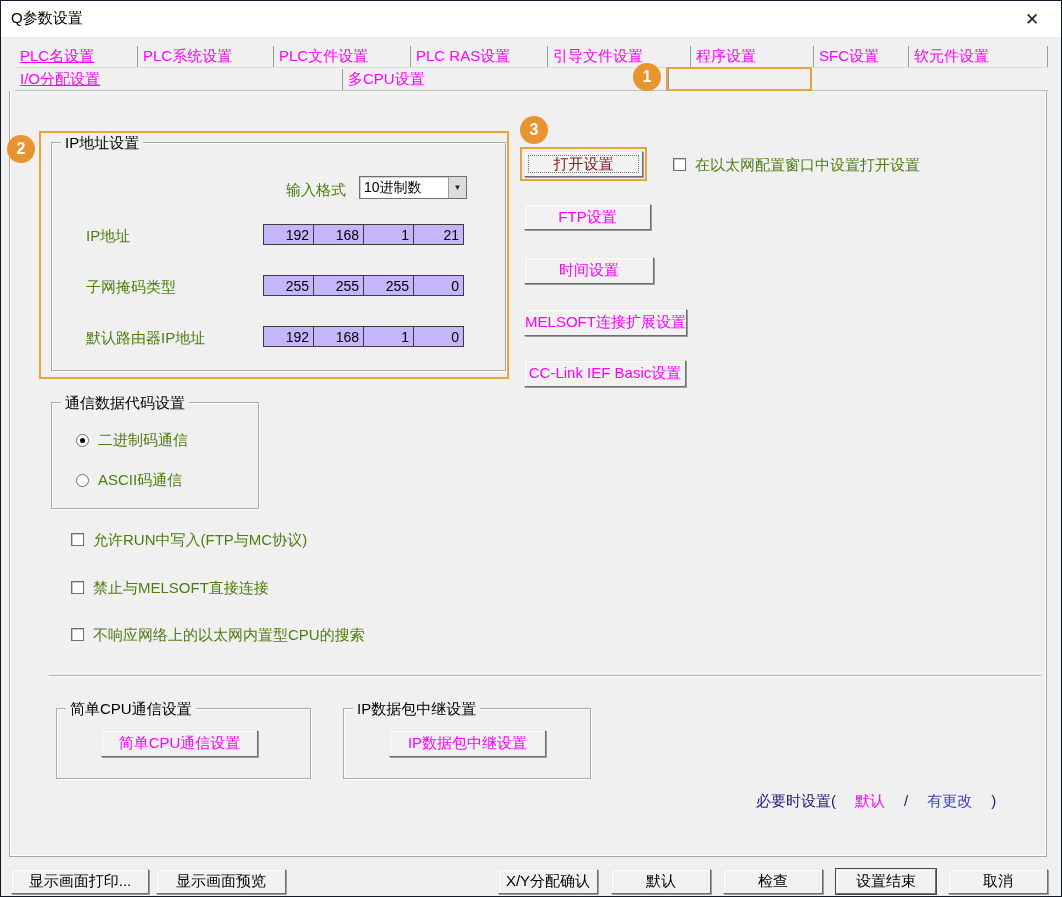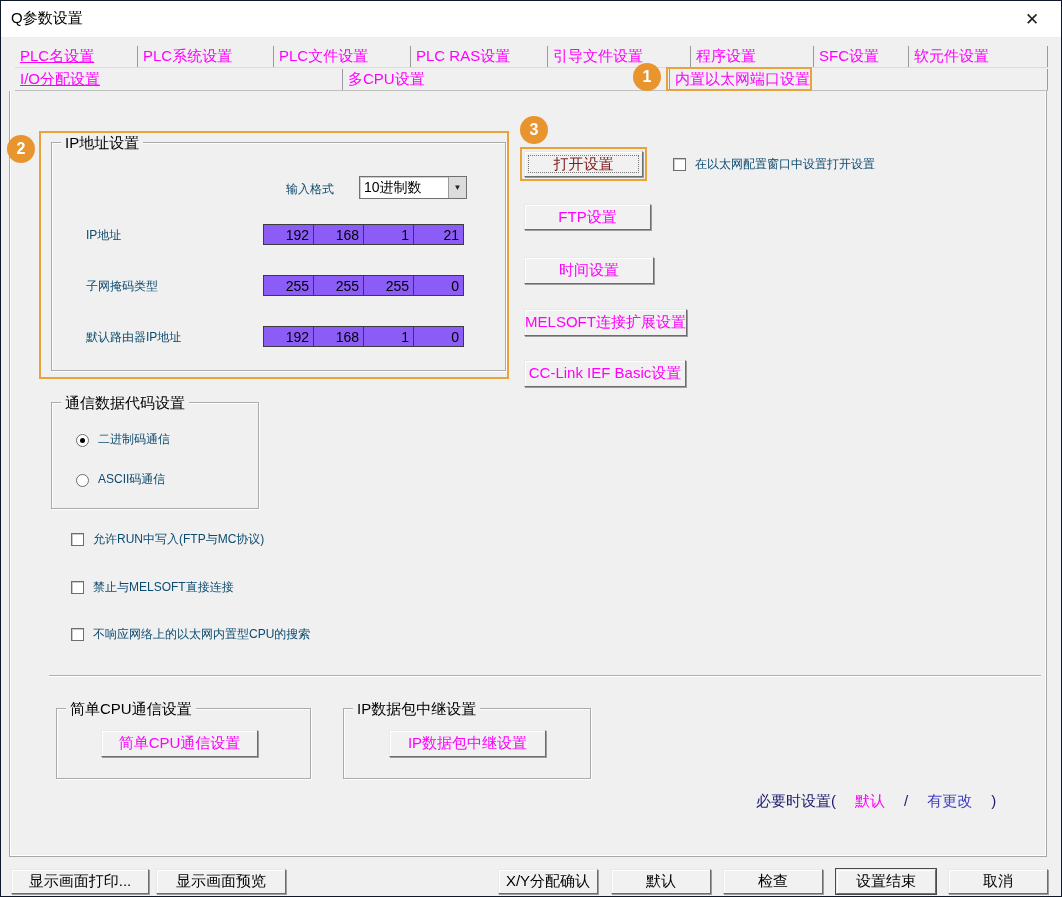--- a/index.html
+++ b/index.html
@@ -43,29 +43,29 @@
   .btn { position:absolute; display:flex; align-items:center; justify-content:center;
     background:#f1f1f1; font-size:15px; color:#000; white-space:nowrap;
     border:1px solid; border-color:#e9e9e9 #6d6d6d #6d6d6d #e9e9e9;
     box-shadow:inset 1px 1px 0 #ffffff, 1px 1px 0 #9c9c9c; cursor:default; }
   .btn.magenta { color:#ff00ff; }
   .btn.bluefocus { color:#7f1d1d; position:absolute; }
   .btn.bluefocus::after { content:""; position:absolute; left:3px; right:3px;
     top:3px; bottom:3px; border:1px dotted #777; }
   .btn.default-btn { box-shadow:0 0 0 1px #4a4a4a, inset 1px 1px 0 #ffffff; }
   
-  .label { position:absolute; font-size:12px; color:#0c4a6e; white-space:nowrap; }
+  .label { position:absolute; font-size:15px; color:#4d7c0f; white-space:nowrap; }
   .combo { position:absolute; background:#fff; border:1px solid #707070;
     box-shadow:inset 1px 1px 0 #cfcfcf; display:flex; align-items:center; }
   .combo .combo-text { flex:1; font-size:14px; padding-left:4px; color:#000; }
   .combo .combo-arrow { width:18px; height:100%; background:#dcdcdc;
     border-left:1px solid #9a9a9a; display:flex; align-items:center;
     justify-content:center; font-size:8px; color:#222; }
   .octets { position:absolute; display:flex; }
-  .octet { width:51px; height:21px; background:#8b5cf6; border:1px solid #3c3c3c;
+  .octet { width:51px; height:21px; background:#c4b5fd; border:1px solid #3c3c3c;
     margin-left:-1px; font-size:14px; color:#000; text-align:right;
     padding:2px 4px 0 0; }
   .octet:first-child { margin-left:0; }
   .checkbox { position:absolute; width:13px; height:13px; background:#fff;
     border:1px solid #6e6e6e; box-shadow:inset 1px 1px 0 #c9c9c9; }
   .radio { position:absolute; width:13px; height:13px; background:#fff;
     border:1px solid #6e6e6e; border-radius:50%; }
   .radio.selected::after { content:""; position:absolute; left:3px; top:3px;
     width:5px; height:5px; border-radius:50%; background:#000; }
   .hsep { position:absolute; height:2px; border-top:1px solid #b0b0b0;
@@ -93,21 +93,20 @@
     <div class="tab" style="width:137px">PLC RAS设置</div>
     <div class="tab" style="width:143px">引导文件设置</div>
     <div class="tab" style="width:123px">程序设置</div>
     <div class="tab" style="width:95px">SFC设置</div>
     <div class="tab" style="width:140px">软元件设置</div>
   </div>
 
   <div class="tabrow tabrow2">
     <div class="tab" style="width:327px">I/O分配设置</div>
     <div class="tab" style="width:327px">多CPU设置</div>
-    <div class="tab" style="width:379px">内置以太网端口设置</div>
   </div>
 
   <div class="badge" style="left:632px; top:62px;">1</div>
   <div class="ann-rect" style="left:665px; top:66px; width:146px; height:24px;"></div>
 
   <div class="frame"></div>
 
   <div class="ann-rect" style="left:38px; top:130px; width:470px; height:248px;"></div>
   <div class="badge" style="left:6px; top:134px;">2</div>
 

